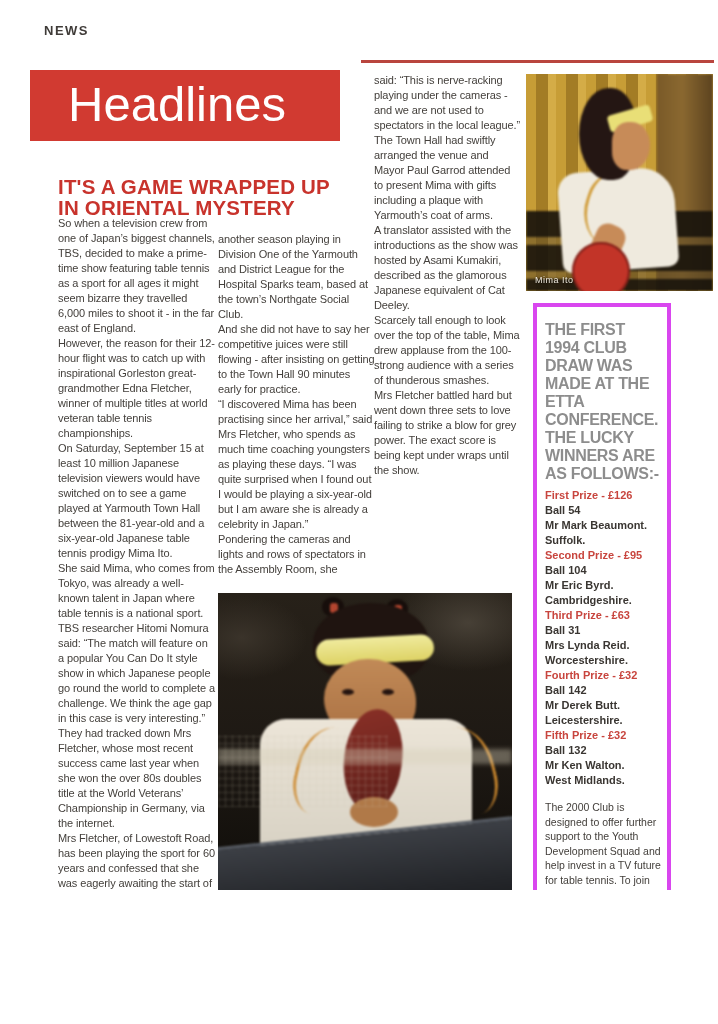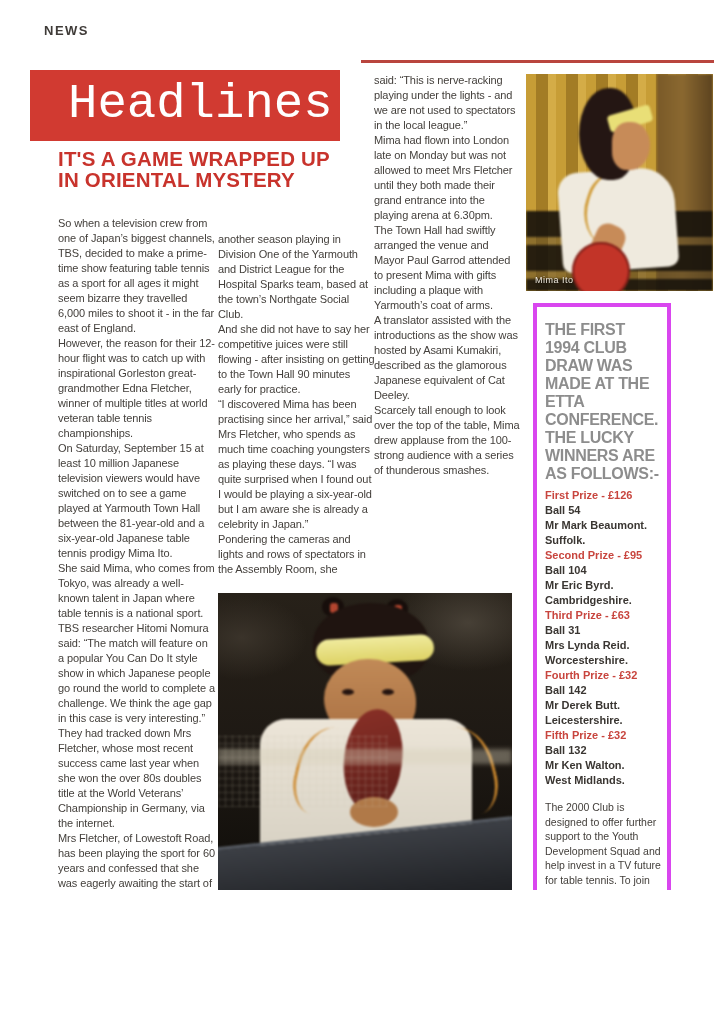--- a/index.html
+++ b/index.html
@@ -15,28 +15,28 @@
   .kicker{
     position:absolute; left:44px; top:23px; font-size:13px; font-weight:bold;
     letter-spacing:1.5px; color:var(--kicker_ink);
   }
   .banner{
     position:absolute; left:30px; top:70px; width:310px; height:71px;
     background:var(--banner_red);
   }
   .banner-title{
     position:absolute; left:38px; top:4px; color:#fff;
-    font-family:Liberation Mono, monospace; font-size:49px; line-height:60px;
+    font-family:Liberation Sans, sans-serif; font-size:49px; line-height:60px;
   }
   .top-rule{
     position:absolute; left:361px; top:60px; width:353px; height:3px;
     background:var(--rule_red);
   }
   .headline{
-    position:absolute; left:58px; top:148px; margin:0; width:320px;
+    position:absolute; left:58px; top:176px; margin:0; width:320px;
     color:var(--headline_red); font-size:20.5px; font-weight:bold;
     line-height:21px; letter-spacing:0.2px;
   }
   .headline .hl{display:block;}
   .col{position:absolute; color:var(--ink); font-size:11px; line-height:15px; letter-spacing:-0.1px;}
   .col p{margin:0;}
   .col1{left:58px;  top:216px; width:157px;}
   .col2{left:218px; top:232px; width:157px;}
   .col3{left:374px; top:73px;  width:147px;}
 
@@ -163,25 +163,25 @@
   </div>
 
   <div class="col col2">
     <p>another season playing in Division One of the Yarmouth and District League for the Hospital Sparks team, based at the town’s Northgate Social Club.</p>
     <p>And she did not have to say her competitive juices were still flowing - after insisting on getting to the Town Hall 90 minutes early for practice.</p>
     <p>“I discovered Mima has been practising since her arrival,” said Mrs Fletcher, who spends as much time coaching youngsters as playing these days. “I was quite surprised when I found out I would be playing a six-year-old but I am aware she is already a celebrity in Japan.”</p>
     <p>Pondering the cameras and lights and rows of spectators in the Assembly Room, she</p>
   </div>
 
   <div class="col col3">
-    <p>said: “This is nerve-racking playing under the lights - and we are not used to spectators in the local league.”</p>
-    <p>Mima had flown into London late on Monday but was not allowed to meet Mrs Fletcher until they both made their grand entrance into the playing arena at 6.30pm.</p>
+    <p>said: “This is nerve-racking playing under the cameras - and we are not used to spectators in the local league.”</p>
     <p>The Town Hall had swiftly arranged the venue and Mayor Paul Garrod attended to present Mima with gifts including a plaque with Yarmouth’s coat of arms.</p>
     <p>A translator assisted with the introductions as the show was hosted by Asami Kumakiri, described as the glamorous Japanese equivalent of Cat Deeley.</p>
     <p>Scarcely tall enough to look over the top of the table, Mima drew applause from the 100-strong audience with a series of thunderous smashes.</p>
+    <p>Mrs Fletcher battled hard but went down three sets to love failing to strike a blow for grey power. The exact score is being kept under wraps until the show.</p>
   </div>
 
   <div class="photo photo-top">
     <div class="soft">
       <div class="pt-col"></div>
       <div class="pt-rail"></div>
       <div class="pt-shirt"></div>
       <div class="pt-pipe"></div>
       <div class="pt-hair"></div>
       <div class="pt-band"></div>

